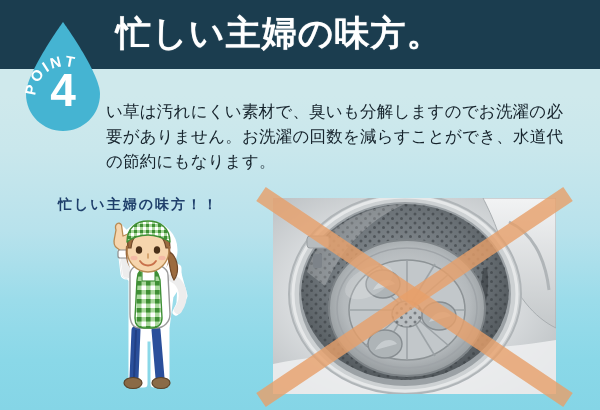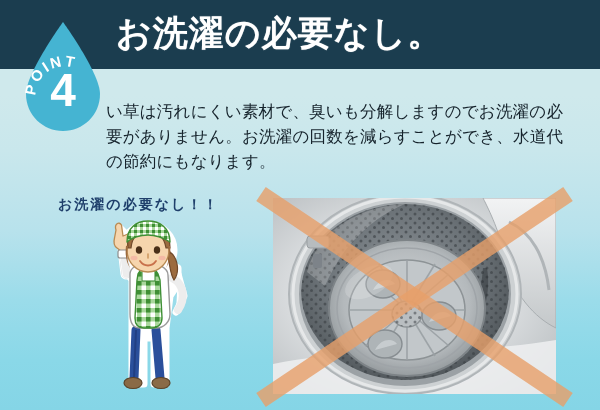--- a/index.html
+++ b/index.html
@@ -125,38 +125,38 @@
   }
   .cross-mark svg { display: block; }
 </style>
 </head>
 <body>
 
 <div id="page">
 
   <div class="header-band"></div>
 
-  <div class="header-title">お洗濯の必要なし。</div>
+  <div class="header-title">忙しい主婦の味方。</div>
 
   <div class="point-drop">
     <svg width="82" height="112" viewBox="0 0 82 112" xmlns="http://www.w3.org/2000/svg">
       <path d="M41 1 C41 1 78 52 78 73 C78 94 61 110 41 110 C21 110 4 94 4 73 C4 52 41 1 41 1 Z" fill="#45b4d2"></path>
       <defs>
         <path id="pointArc" d="M 14 78 A 29 29 0 0 1 68 60" fill="none"></path>
       </defs>
       <text font-family="Liberation Sans, sans-serif" font-size="15" font-weight="bold" fill="#ffffff" letter-spacing="2.2">
         <textPath href="#pointArc" startOffset="4%">POINT</textPath>
       </text>
     </svg>
     <div class="point-number">4</div>
   </div>
 
   <div class="body-text">い草は汚れにくい素材で、臭いも分解しますのでお洗濯の必要がありません。お洗濯の回数を減らすことができ、水道代の節約にもなります。</div>
 
-  <div class="catch-copy">お洗濯の必要なし！！</div>
+  <div class="catch-copy">忙しい主婦の味方！！</div>
 
   <div class="character">
     <svg width="112" height="182" viewBox="0 0 112 182" xmlns="http://www.w3.org/2000/svg">
       <defs>
         <pattern id="gingham" width="9" height="9" patternUnits="userSpaceOnUse">
           <rect width="9" height="9" fill="#ffffff"></rect>
           <rect width="4.5" height="9" fill="#8cc97a" opacity="0.75"></rect>
           <rect width="9" height="4.5" fill="#8cc97a" opacity="0.75"></rect>
           <rect width="4.5" height="4.5" fill="#3f8f35"></rect>
         </pattern>

